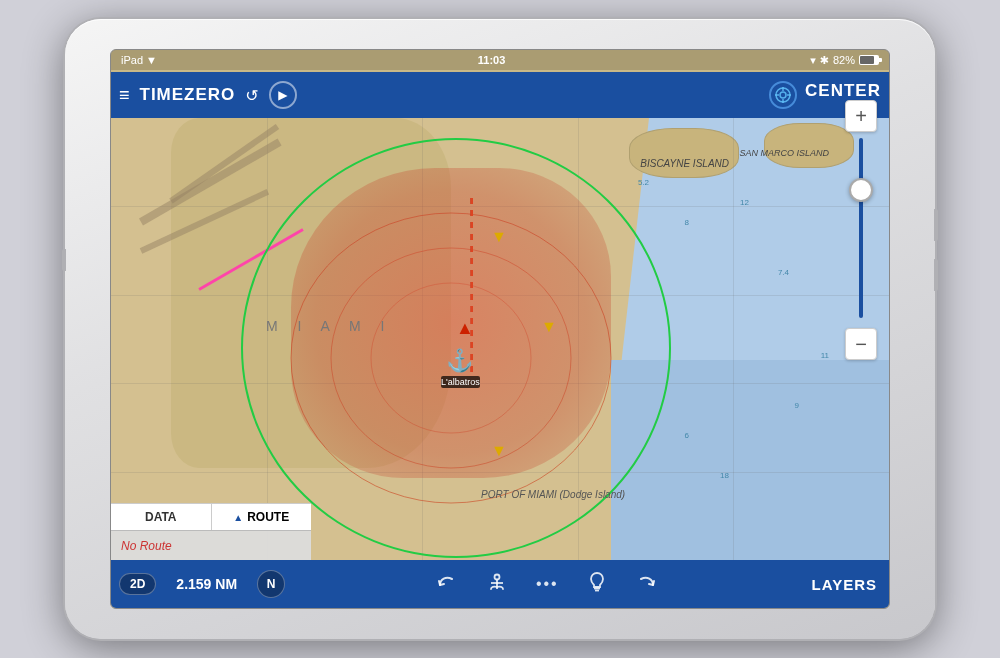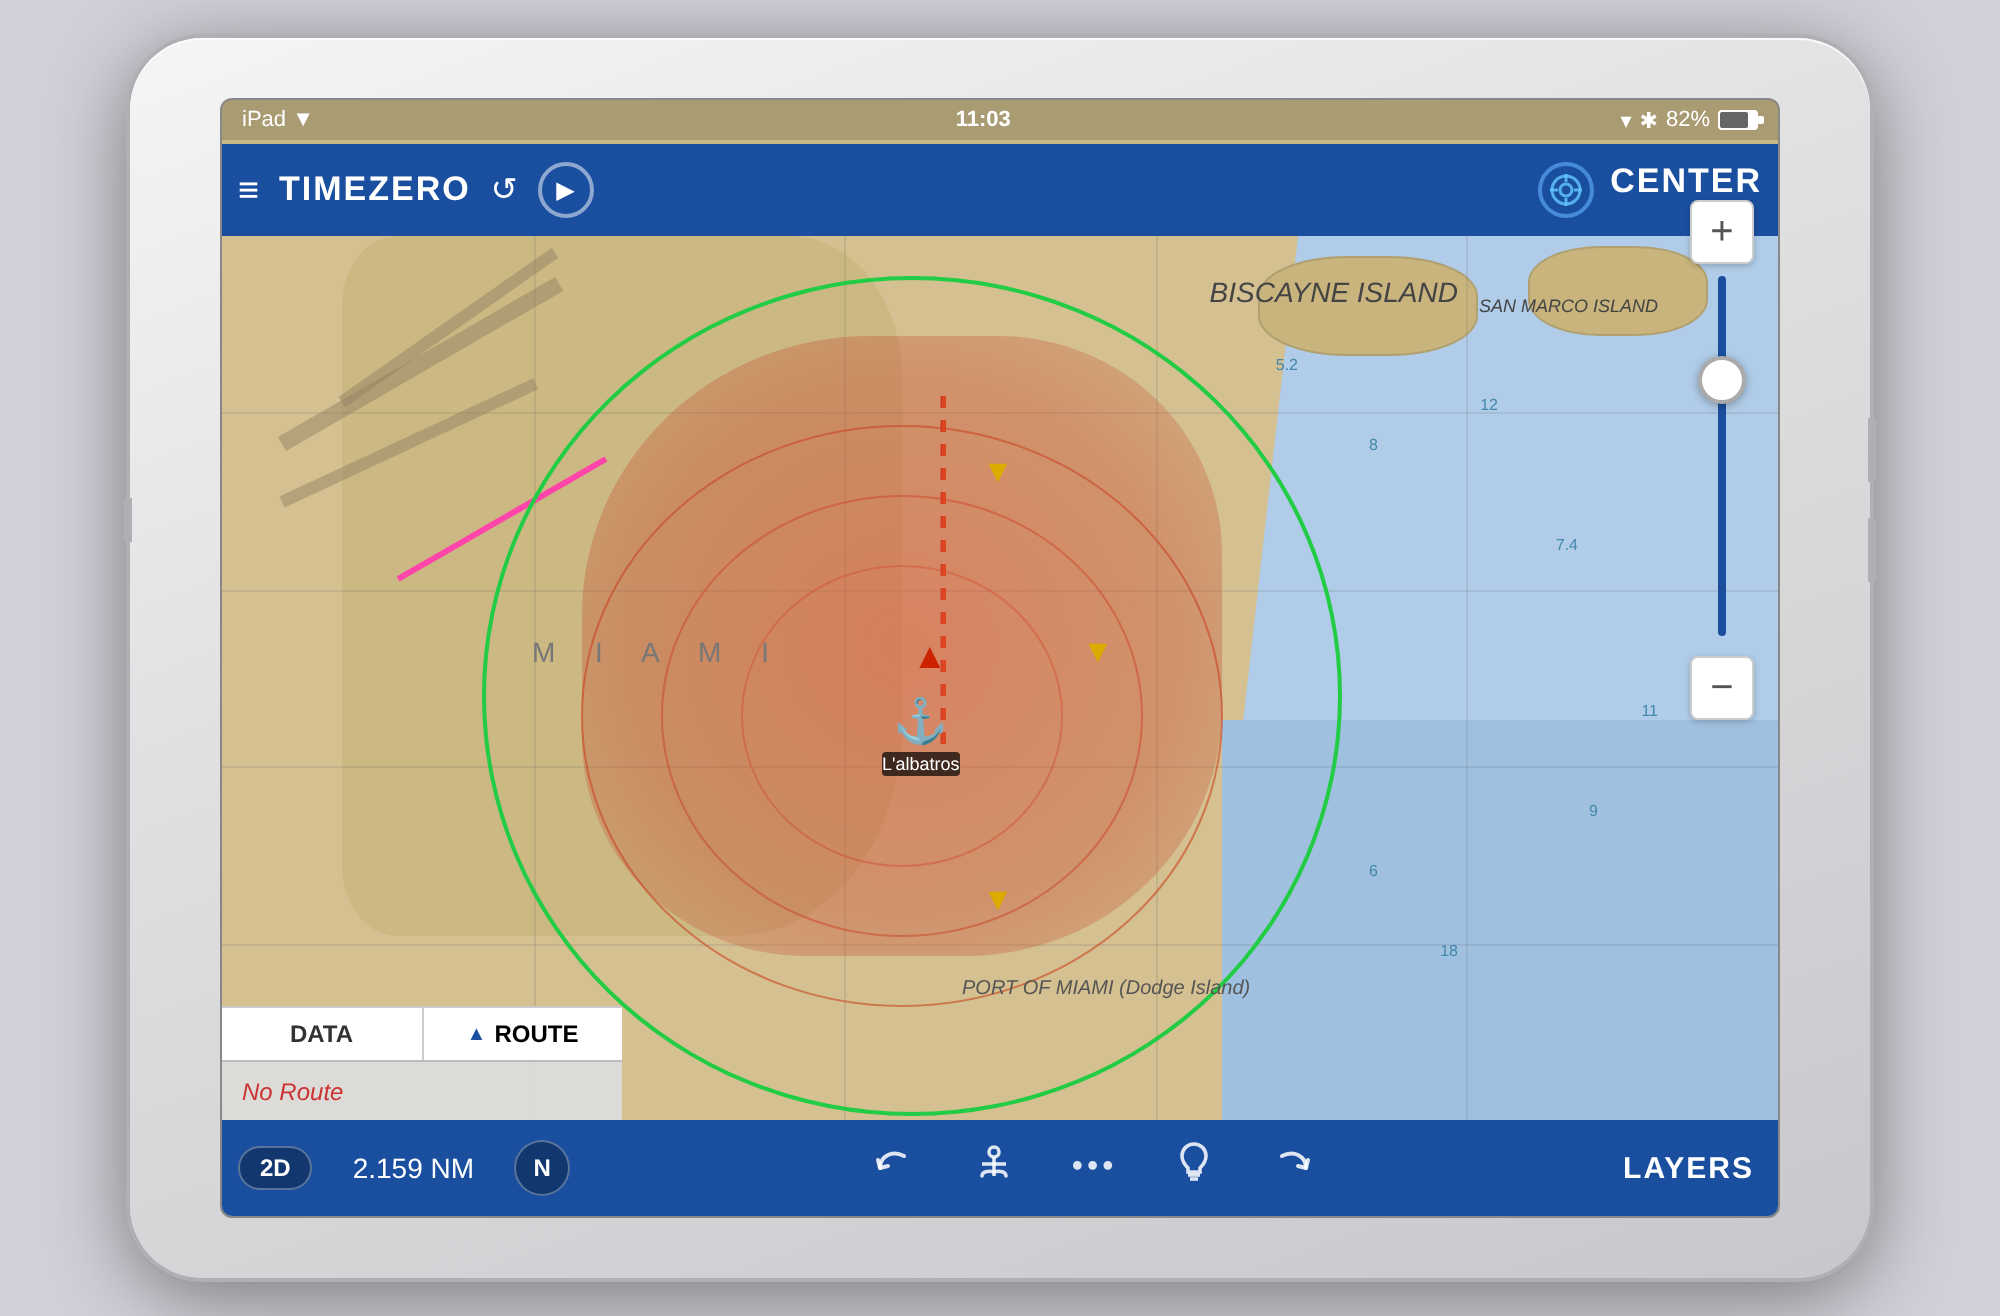--- a/index.html
+++ b/index.html
@@ -318,23 +318,23 @@
       font-style: normal;
     }
     .port-label {
       bottom: 60px;
       left: 370px;
       font-size: 10px;
       color: #555;
       white-space: nowrap;
     }
     .biscayne-label {
-      top: 20px;
+      top: 40px;
       right: 160px;
-      font-size: 14px;
+      font-size: 10px;
       color: #444;
       text-align: center;
     }
     .san-marco-label {
       top: 30px;
       right: 60px;
       font-size: 9px;
       color: #444;
       text-align: center;
     }
@@ -379,21 +379,21 @@
       border: 1px solid rgba(255,255,255,0.3);
       border-radius: 14px;
       padding: 3px 10px;
       font-size: 12px;
       font-weight: 700;
       cursor: pointer;
     }
     .distance-display {
       color: white;
       font-size: 14px;
-      font-weight: 400;
+      font-weight: 700;
       margin: 0 8px;
     }
     .north-btn {
       background: rgba(0,0,0,0.3);
       color: white;
       border: 1px solid rgba(255,255,255,0.3);
       border-radius: 50%;
       width: 28px;
       height: 28px;
       display: flex;

